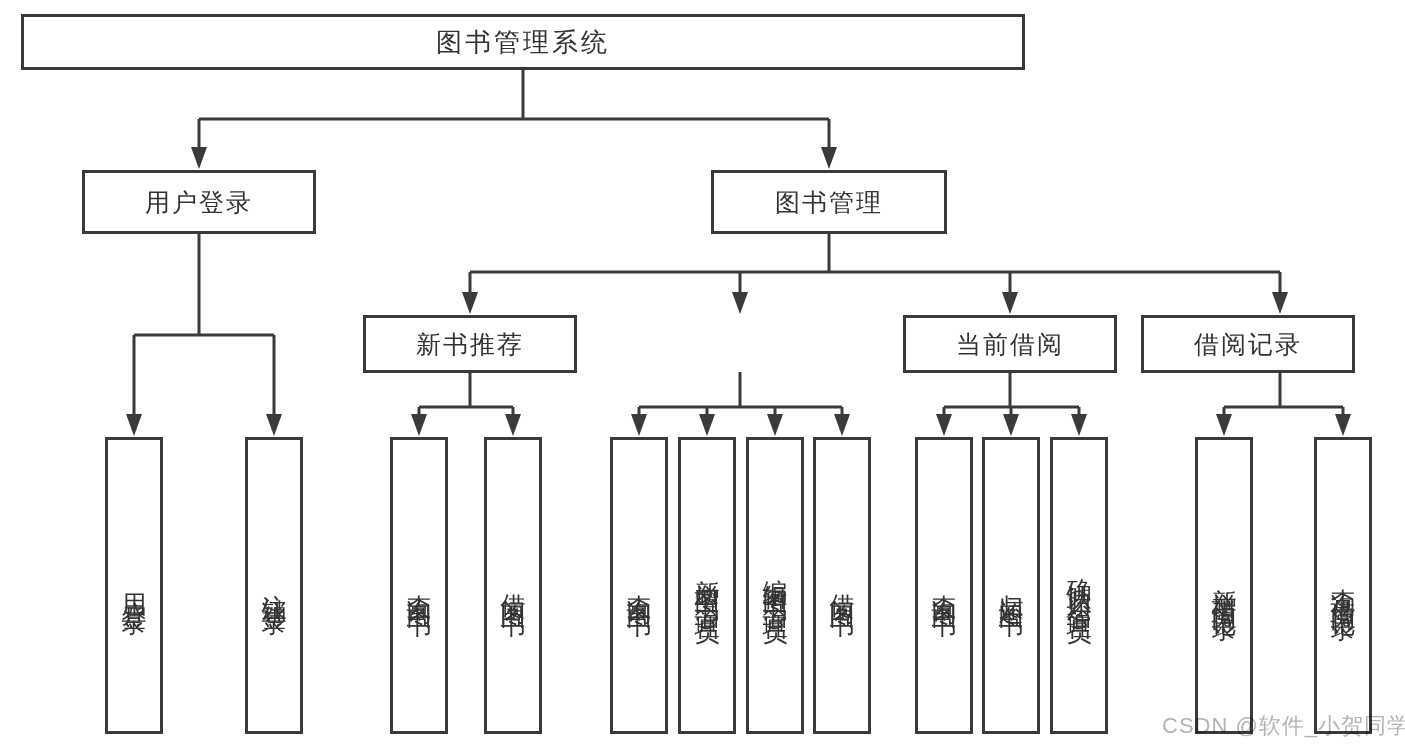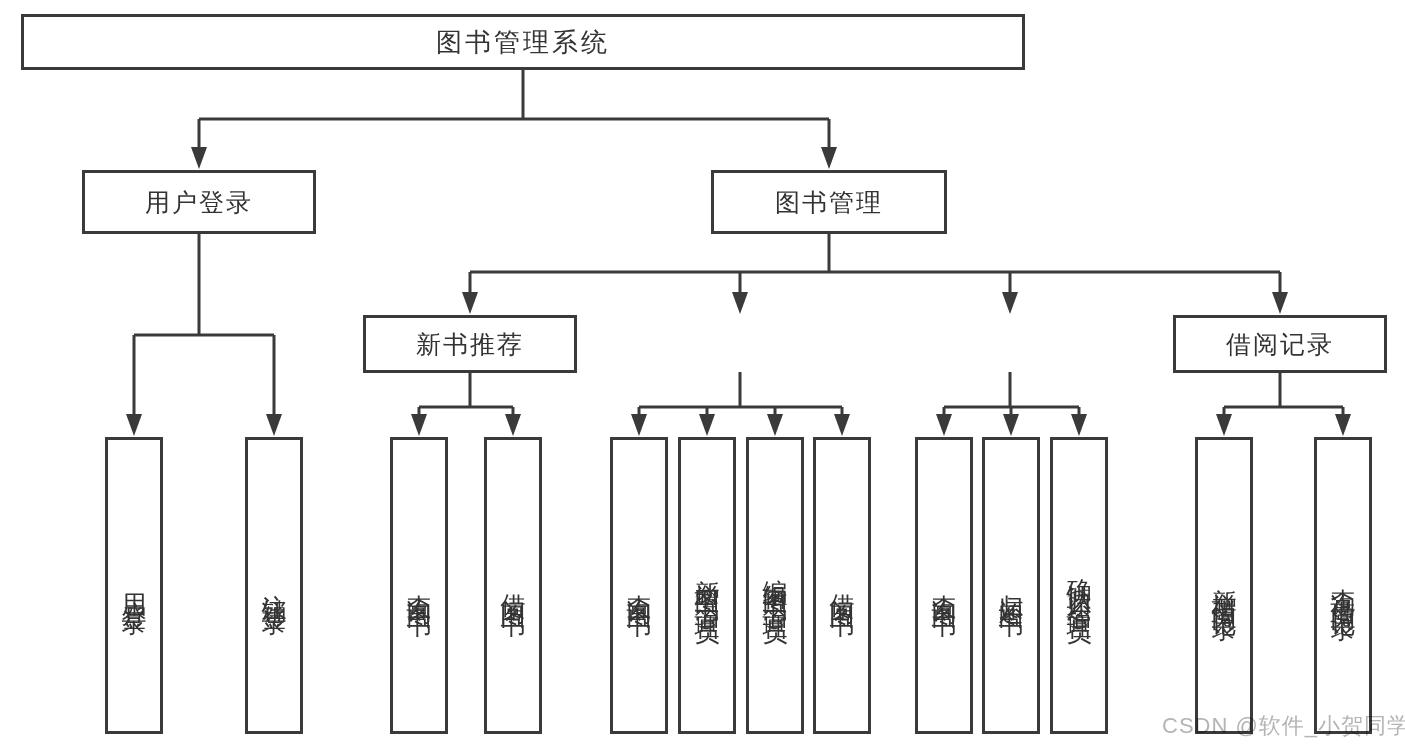--- a/index.html
+++ b/index.html
@@ -100,21 +100,22 @@
       <polygon points="1335,414 1351,414 1343,436"></polygon>
     </g>
   </svg>
 
   <div class="box root h-label">图书管理系统</div>
 
   <div class="box lvl1 a h-label">用户登录</div>
   <div class="box lvl1 b h-label">图书管理</div>
 
   <div class="box lvl2 h-label" style="left:363px">新书推荐</div>
-  <div class="box lvl2 h-label" style="left:1173px">借阅记录</div>
+  <div class="box lvl2 h-label" style="left:903px">当前借阅</div>
+  <div class="box lvl2 h-label" style="left:1141px">借阅记录</div>
 
   <div class="box leaf" style="left:105px">用户登录</div>
   <div class="box leaf" style="left:245px">注销登录</div>
 
   <div class="box leaf" style="left:390px">查询图书</div>
   <div class="box leaf" style="left:484px">借阅图书</div>
 
   <div class="box leaf" style="left:610px">查询图书</div>
   <div class="box leaf" style="left:678px">新增图书（管理员）</div>
   <div class="box leaf" style="left:746px">编辑图书（管理员）</div>

